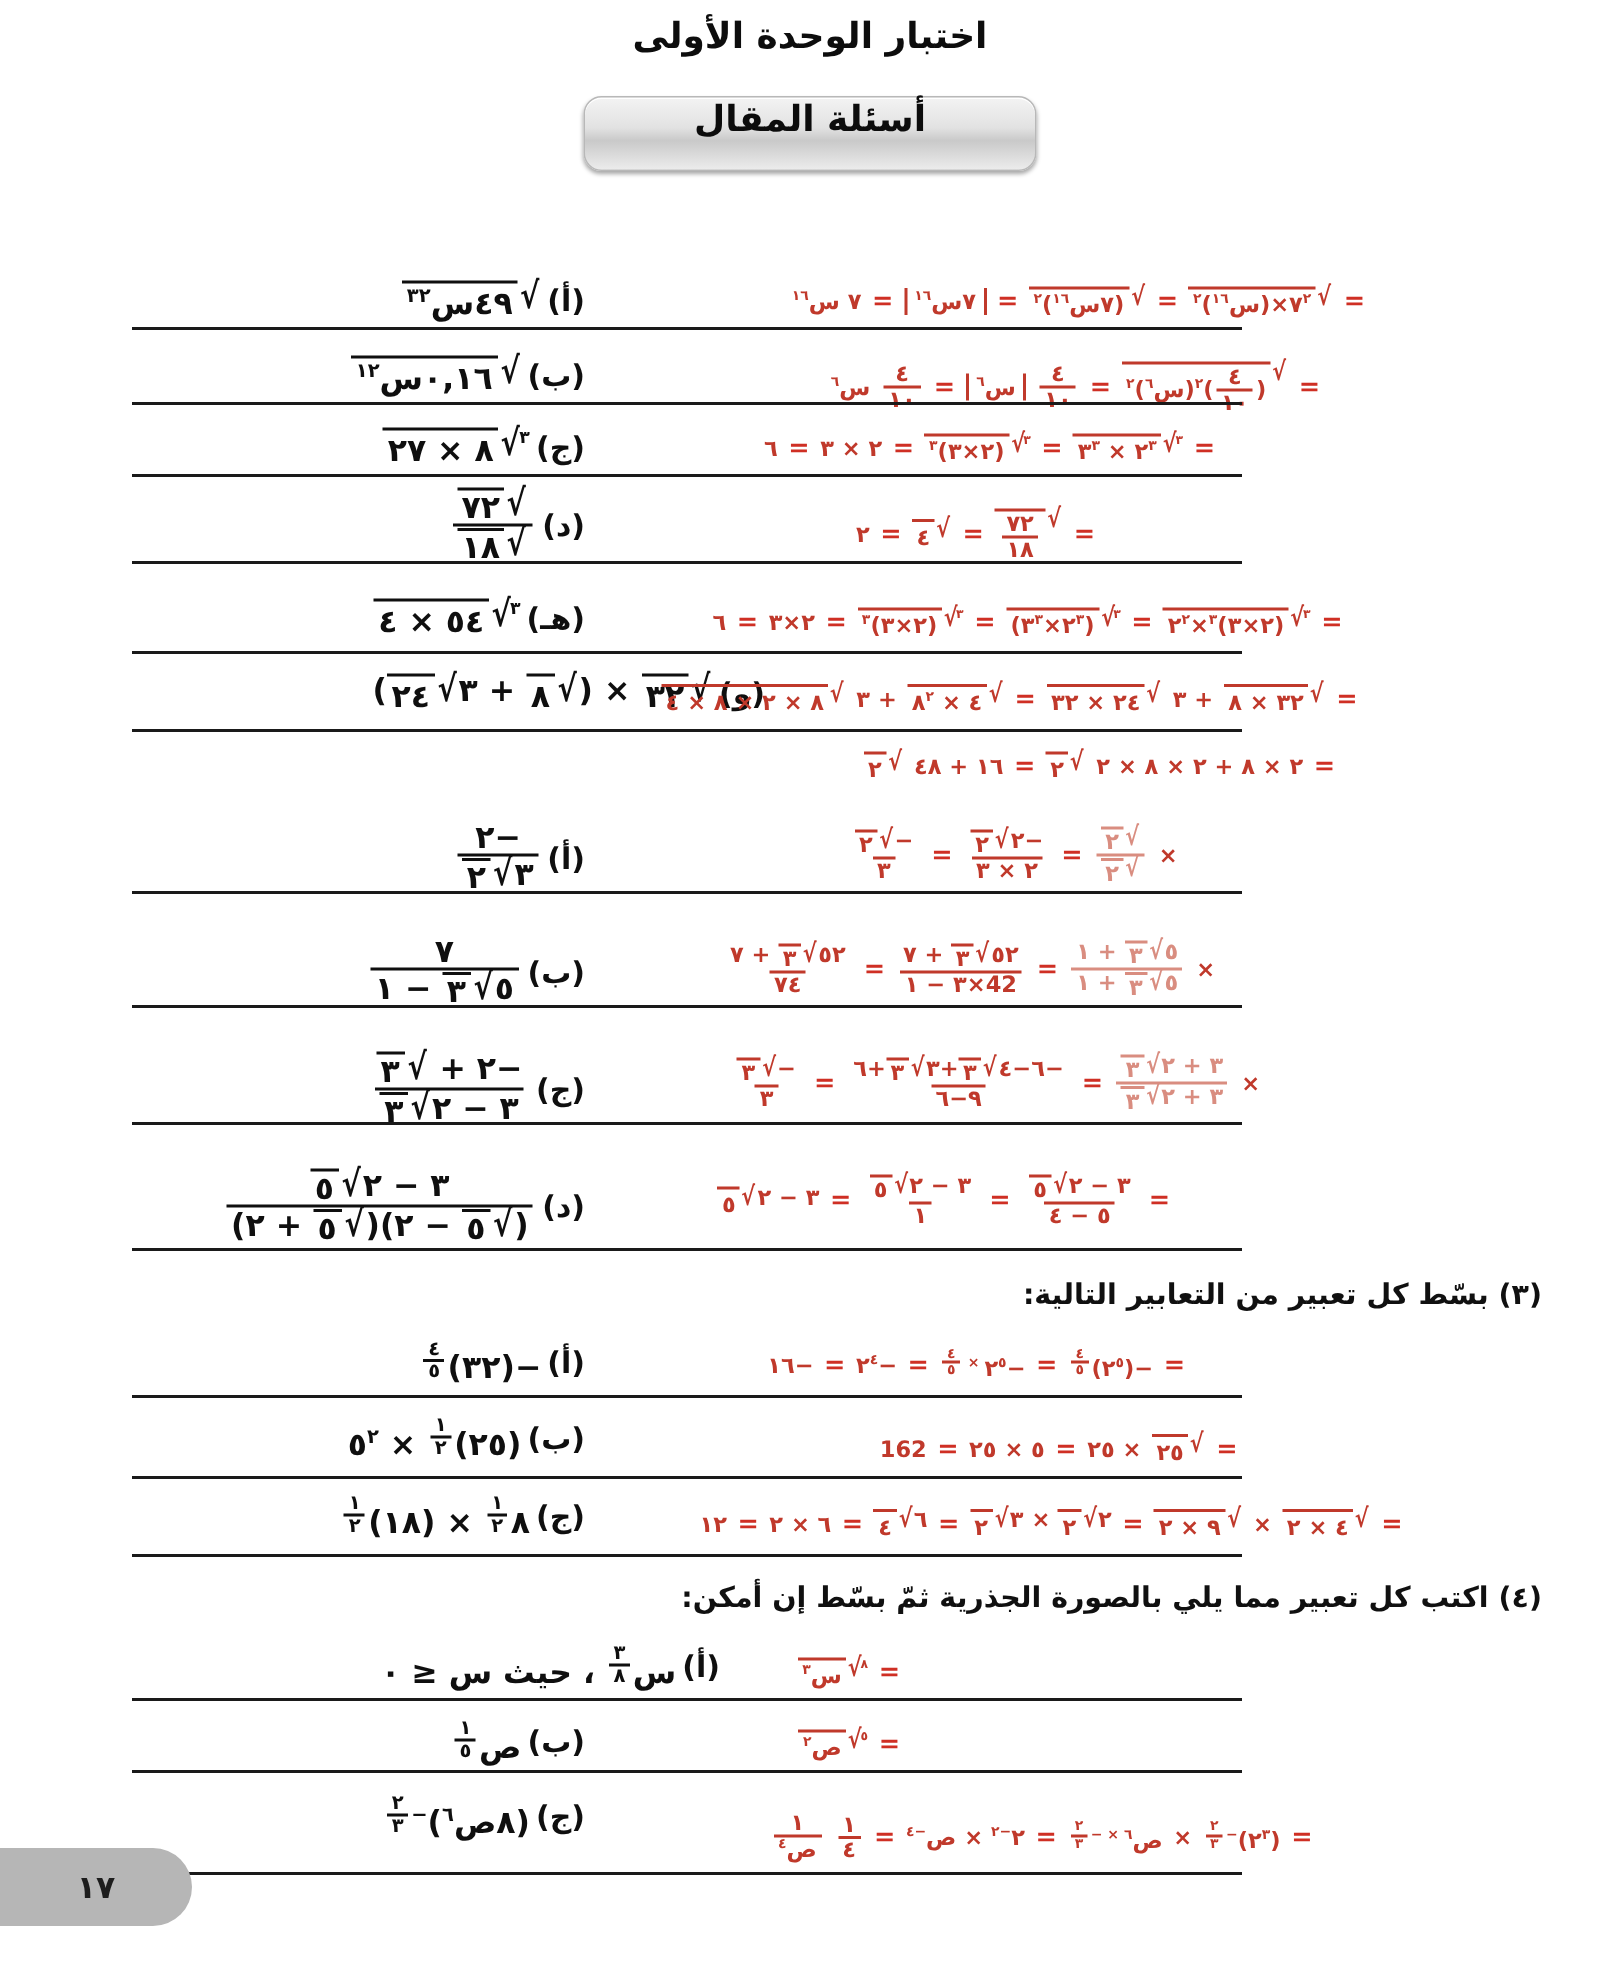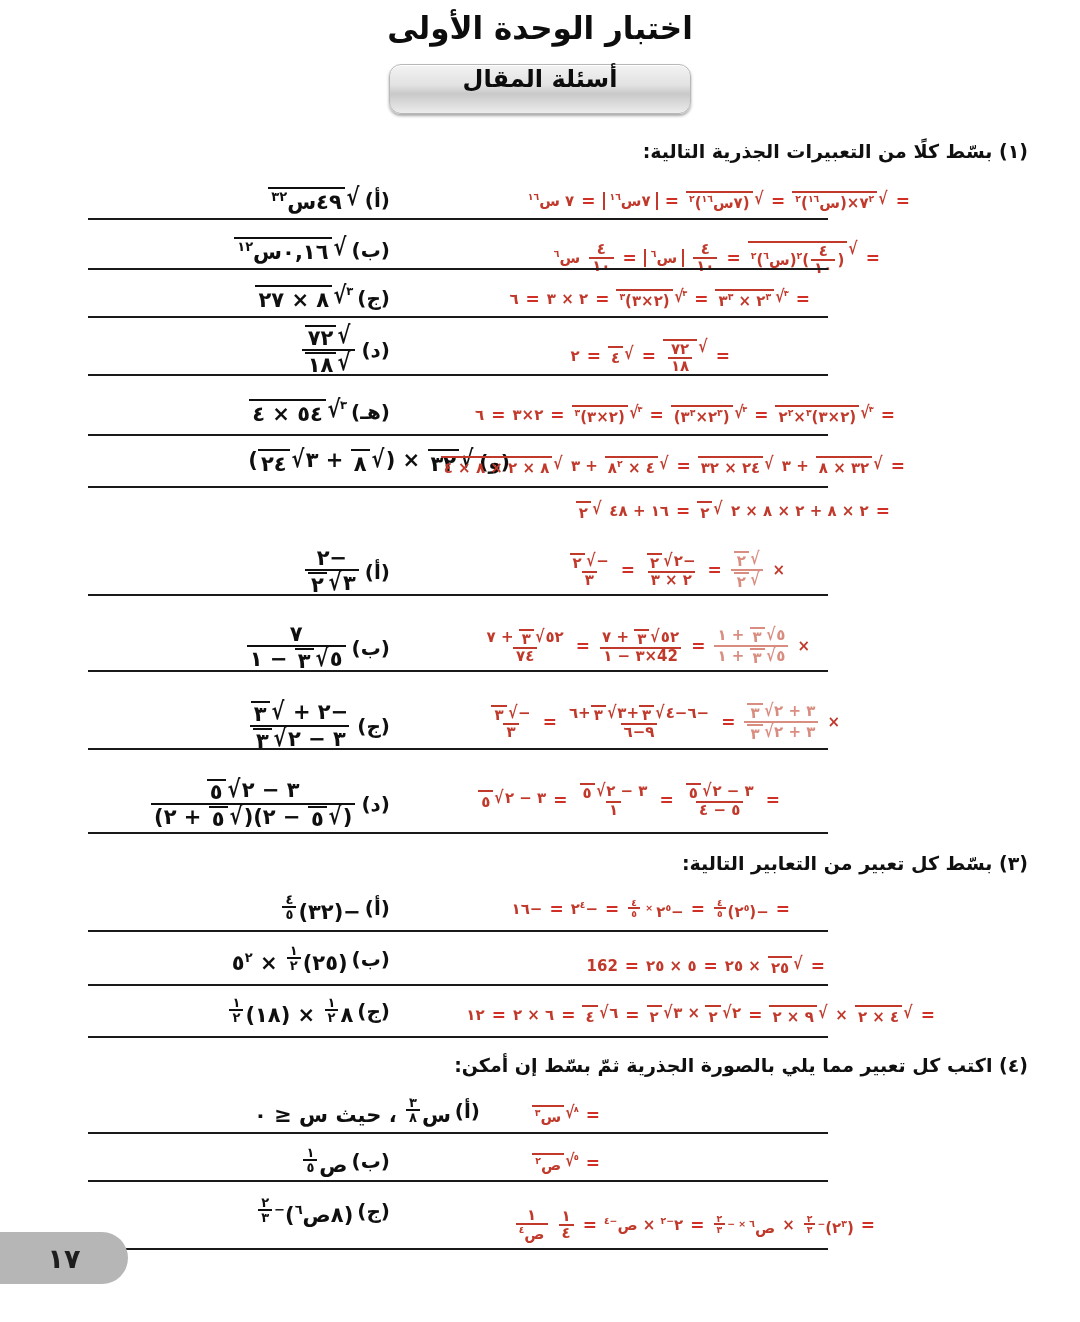--- a/index.html
+++ b/index.html
@@ -9,21 +9,21 @@
     font-family:"DejaVu Sans","Liberation Sans",sans-serif;
     position:relative;overflow:hidden;
     color:#121212;
   }
   .page{position:absolute;inset:0;}
 
   
   .doc-title{
     position:absolute;top:10px;left:0;right:0;
     text-align:center;
-    font-size:31px;font-weight:700;
+    font-size:24px;font-weight:700;
     font-family:"DejaVu Sans","Liberation Sans",sans-serif;
     letter-spacing:0px;
     color:#0d0d0d;
   }
   .pill{
     position:absolute;top:64px;left:50%;transform:translateX(-50%);
     width:300px;height:48px;border-radius:12px;
     background:linear-gradient(180deg,#f3f3f3 0%,#e2e2e2 42%,#c9c9c9 60%,#ececec 100%);
     box-shadow:0 2px 3px rgba(0,0,0,.35), inset 0 1px 0 #ffffff;
     border:1px solid #b8b8b8;
@@ -80,21 +80,21 @@
   .abs{border-left:2px solid currentColor;border-right:2px solid currentColor;padding:0 5px;}
 
   
   .pagetab{
     position:absolute;left:0;bottom:38px;
     width:128px;height:52px;
     background:#b6b6b6;
     border-radius:0 26px 26px 0;
     display:flex;align-items:center;justify-content:center;
   }
-  .pagetab span{font-size:27px;font-weight:700;color:#1d1d1d;}
+  .pagetab span{font-size:21px;font-weight:700;color:#1d1d1d;}
   .watermark{
     position:absolute;left:50%;transform:translateX(-50%);
     bottom:36px;text-align:center;pointer-events:none;
   }
   .watermark .wm-ar{
     font-size:38px;font-weight:700;color:#e4e4e4;letter-spacing:1px;line-height:1;
   }
   .watermark .wm-en{
     font-size:25px;color:#e0e0e0;letter-spacing:.5px;margin-top:4px;
     font-family:"Liberation Sans",sans-serif;direction:ltr;
@@ -103,21 +103,20 @@
 </head>
 <body>
 
 <div class="page">
 
   <div class="doc-title">اختبار الوحدة الأولى</div>
   <div class="pill">
     <span>أسئلة المقال</span>
   </div>
 
-  <div class="qprompt" style="top:140px;">(١) بسّط كلًا من التعبيرات الجذرية التالية:</div>
 
   <div class="problem" style="top:186px;right:690px;">
     <span class="plabel">(أ)</span>
     <span class="rad">
       <span class="sign">√</span>
         <span class="body">٤٩س<span class="sup">٣٢</span></span>
     </span>
   </div>
   <div class="work" style="top:190px;right:170px;">
     <span class="eq">=</span>

